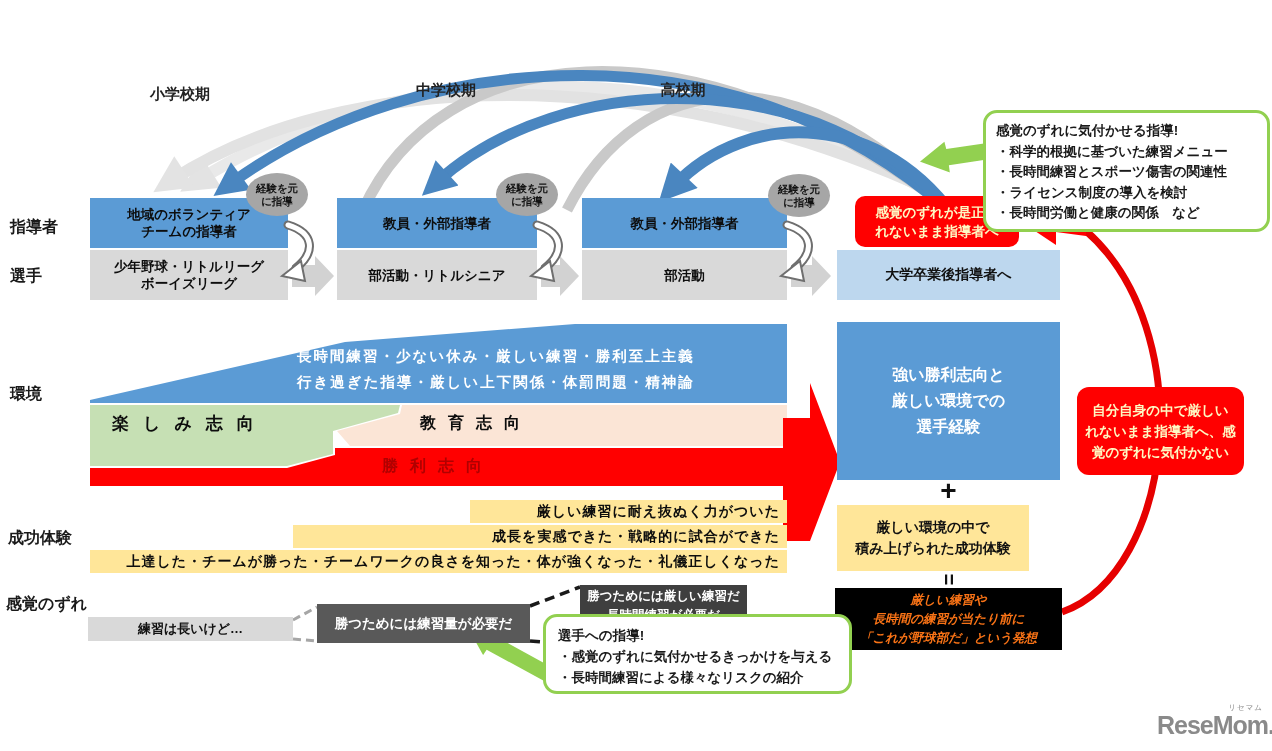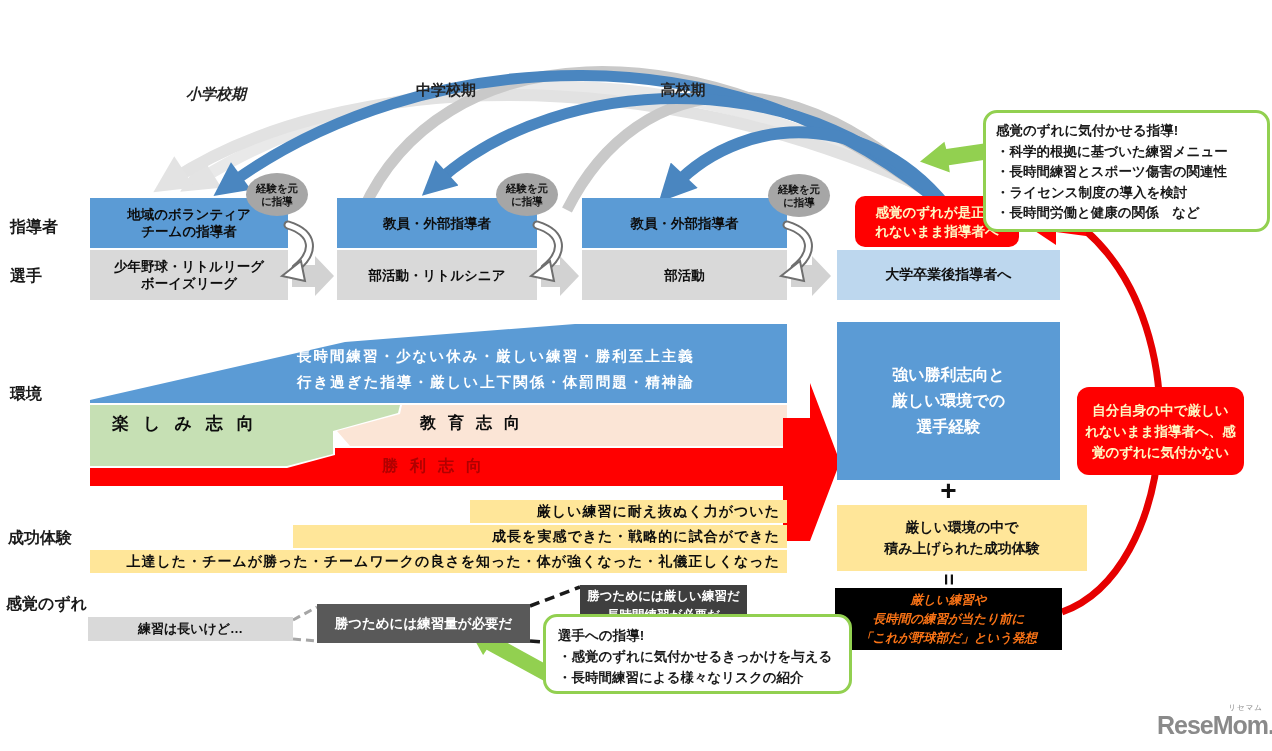--- a/index.html
+++ b/index.html
@@ -75,21 +75,21 @@
       <path d="M 1062 612 C 1175 572 1200 330 1085 230" stroke="#E60000" stroke-width="7" fill="none"></path>
       <polygon points="1020,221 1056,197 1056,212 1086,216 1086,236 1056,232 1056,245" fill="#FF0000"></polygon>
     </g>
 
     <g stroke="#fff" stroke-width="2">
       <polygon points="918,162 945,140 947,148 994,141 997,159 950,166 951,174" fill="#92D050"></polygon>
       <polygon points="468,630 499,629 495,635 559,670 551,686 487,651 483,657" fill="#92D050"></polygon>
     </g>
   </svg>
 
-  <div class="abs period z2" style="left:150px;top:85px;width:96px;text-align:right;font-style:italic;">小学校期</div>
+  <div class="abs period z2" style="left:150px;top:85px;width:96px;text-align:left;">小学校期</div>
   <div class="abs period z2" style="left:398px;top:81px;width:96px;text-align:center;">中学校期</div>
   <div class="abs period z2" style="left:645px;top:81px;width:76px;text-align:center;">高校期</div>
 
   <div class="abs rowlabel z2" style="left:10px;top:217px;">指導者</div>
   <div class="abs rowlabel z2" style="left:10px;top:266px;">選手</div>
   <div class="abs rowlabel z2" style="left:10px;top:384px;">環境</div>
   <div class="abs rowlabel z2" style="left:8px;top:528px;">成功体験</div>
   <div class="abs rowlabel z2" style="left:6px;top:594px;">感覚のずれ</div>
 
   <div class="abs box coachbox pre z2" style="left:90px;top:198px;">地域のボランティア
@@ -115,21 +115,21 @@
 
   <div class="abs envtxt pre z2" style="left:297px;top:343px;width:492px;color:#fff;font-size:14.5px;line-height:26px;letter-spacing:2px;"><span class="pre">長時間練習・少ない休み・厳しい練習・勝利至上主義</span><br><span>行き過ぎた指導・厳しい上下関係・体罰問題・精神論</span></div>
   <div class="abs envtxt z2" style="left:112px;top:412px;font-size:17px;letter-spacing:14px;color:#0d0d0d;">楽しみ志向</div>
   <div class="abs envtxt z2" style="left:420px;top:413px;font-size:16px;letter-spacing:12px;color:#0d0d0d;">教育志向</div>
   <div class="abs envtxt z2" style="left:382px;top:456px;font-size:16px;letter-spacing:12px;color:#B00000;">勝利志向</div>
 
   <div class="abs box pre z2" style="left:837px;top:322px;width:223px;height:158px;background:#5B9BD5;color:#fff;font-size:16px;line-height:26px;">強い勝利志向と
 厳しい環境での
 選手経験</div>
   <div class="abs box z2" style="left:837px;top:477px;width:223px;height:27px;font-size:28px;font-weight:900;">+</div>
-  <div class="abs box pre z2" style="left:837px;top:505px;width:250px;height:66px;background:#FFE699;font-size:14px;line-height:21px;">厳しい環境の中で
+  <div class="abs box pre z2" style="left:837px;top:505px;width:192px;height:66px;background:#FFE699;font-size:14px;line-height:21px;">厳しい環境の中で
 積み上げられた成功体験</div>
   <div class="abs box z2" style="left:837px;top:571px;width:223px;height:17px;">
       <span style="display:inline-block;transform:rotate(90deg);font-weight:900;font-size:20px;">=</span>
     </div>
   <div class="abs box pre z2" style="left:835px;top:588px;width:227px;height:62px;background:#000;color:#f97316;font-size:12.5px;line-height:19px;font-style:italic;">厳しい練習や
 長時間の練習が当たり前に
 「これが野球部だ」という発想</div>
   <div class="abs box redbox pre z2" style="left:1077px;top:387px;width:167px;height:88px;font-size:13.5px;line-height:21px;border-radius:12px;">自分自身の中で厳しい
 れないまま指導者へ、感
 覚のずれに気付かない</div>

